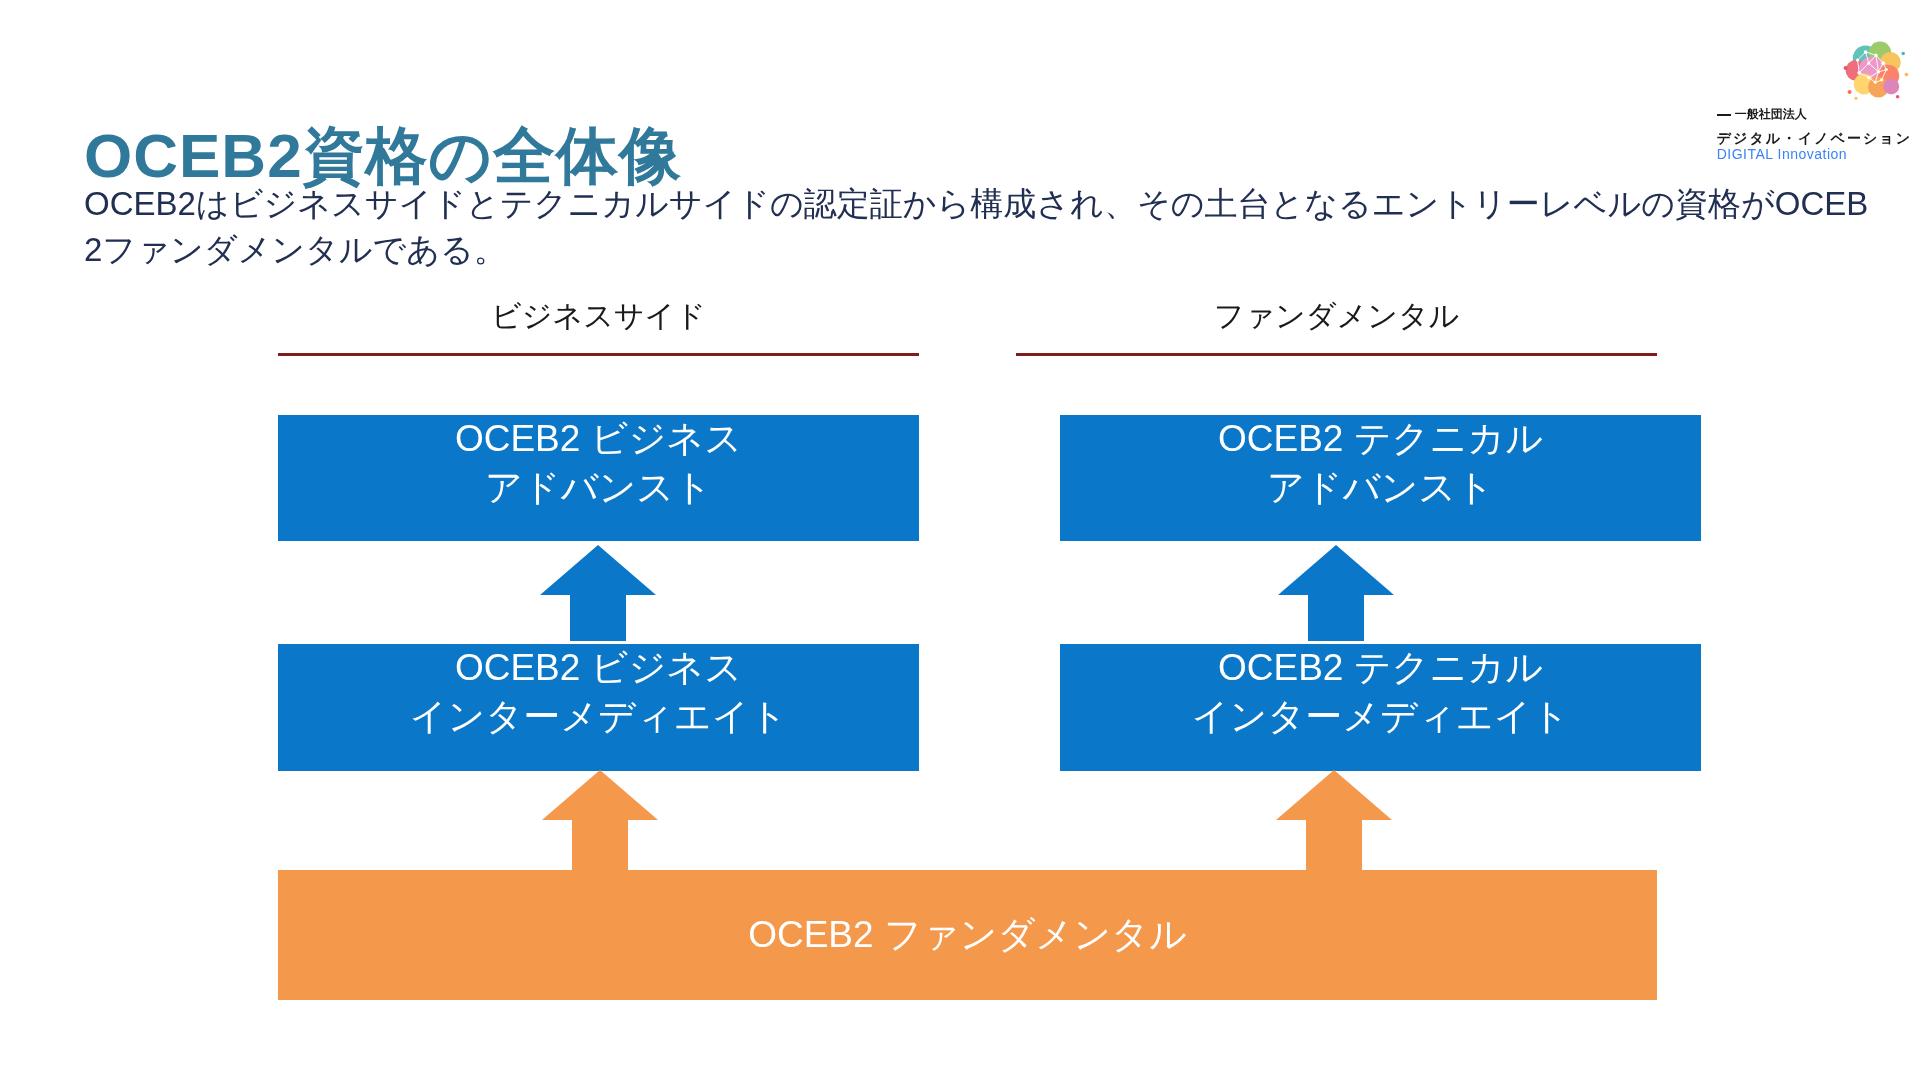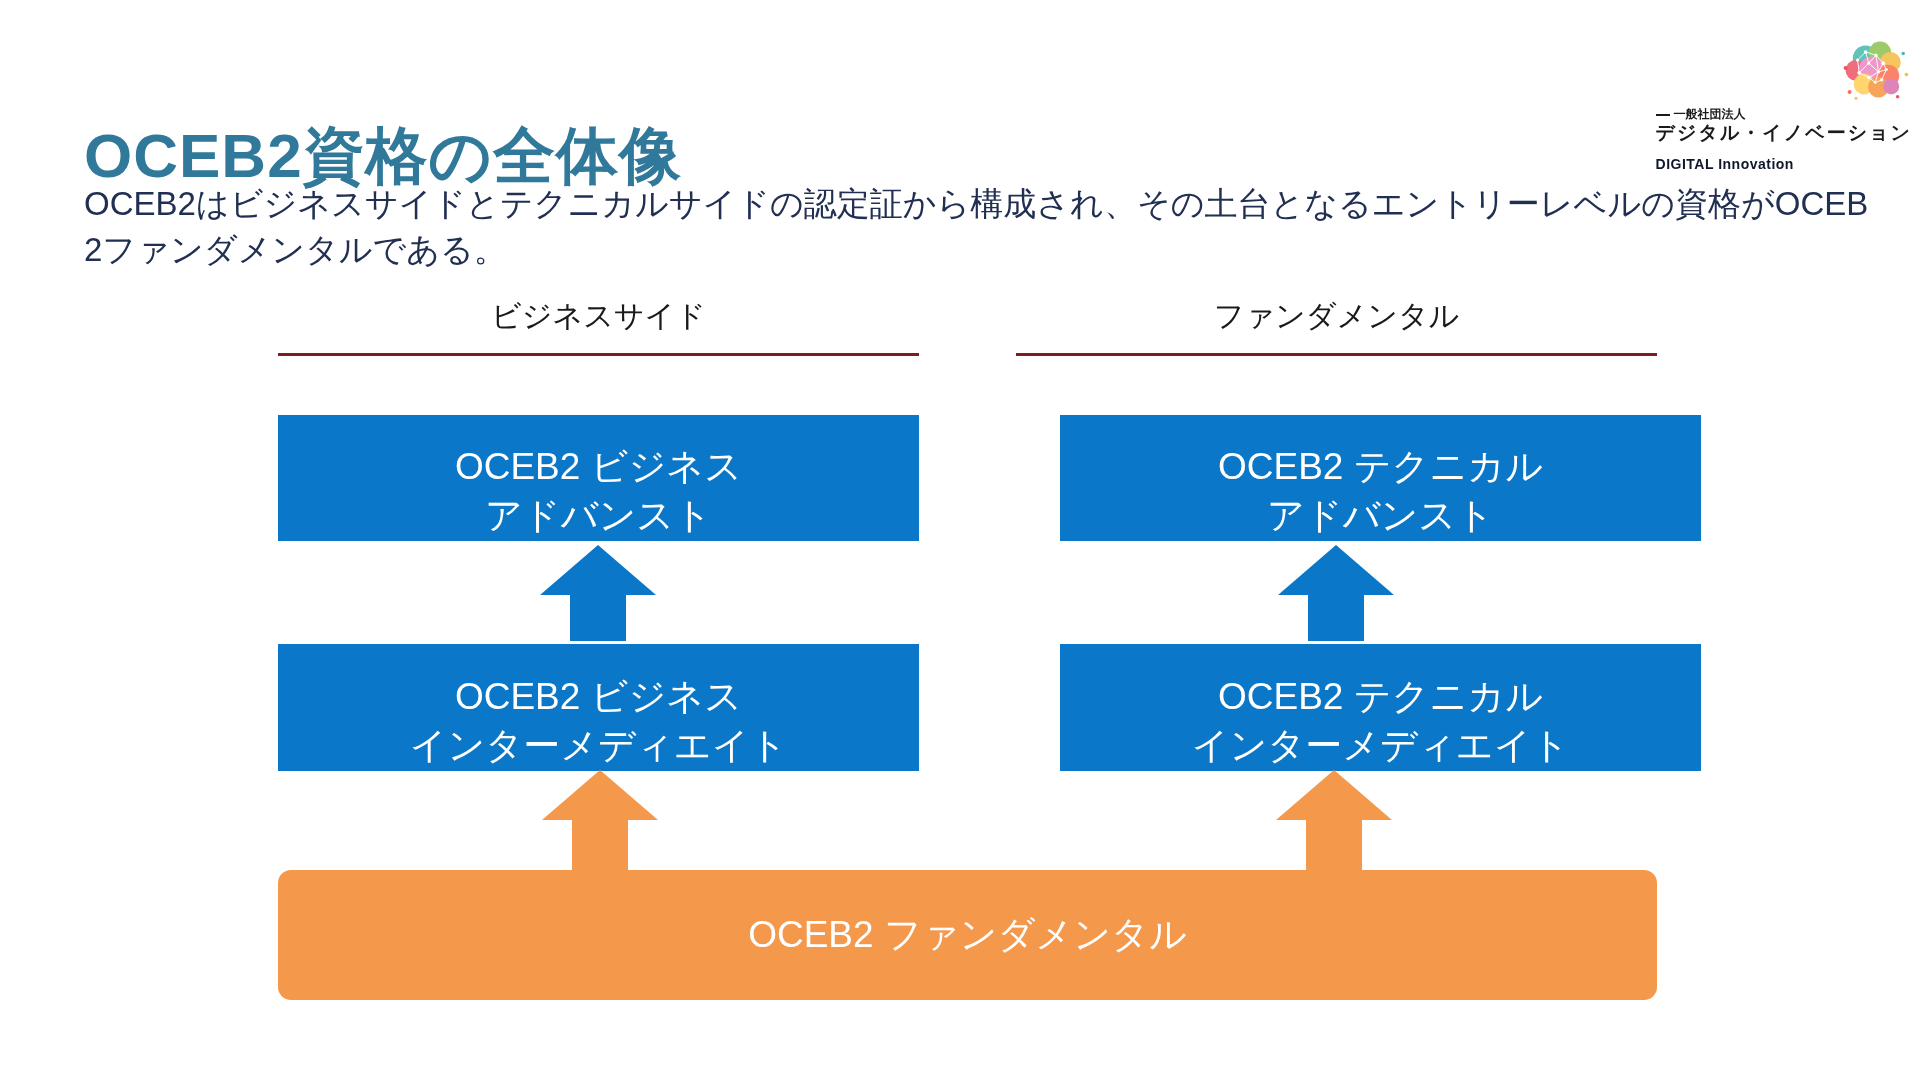--- a/index.html
+++ b/index.html
@@ -24,46 +24,45 @@
   
   .logo{
     position:absolute;left:1612px;top:36px;width:300px;height:72px;
     display:flex;align-items:flex-end;flex-direction:column;
   }
   .logo-icon{width:72px;height:72px;flex:0 0 auto;}
   .logo-text{margin-left:4px;line-height:1.15;}
   .logo-line1{display:flex;align-items:center;}
   .logo-dash{display:inline-block;width:14px;height:2px;background:#1a1a1a;margin-right:4px;}
   .logo-org-type{font-size:12px;font-weight:bold;color:#1a1a1a;}
-  .logo-org-ja{font-size:19px;font-weight:bold;color:#1a1a1a;letter-spacing:2px;white-space:nowrap;}
-  .logo-org-en{font-size:14px;font-weight:bold;color:#0f172a;letter-spacing:0.5px;margin-top:12px;}
+  .logo-org-ja{font-size:14px;font-weight:bold;color:#1a1a1a;letter-spacing:2px;white-space:nowrap;margin-top:8px;}
+  .logo-org-en{font-size:14px;font-weight:normal;color:#3b82f6;letter-spacing:0.5px;}
   
   .col-header{
     position:absolute;width:641px;height:60px;top:296px;
     text-align:center;font-size:30px;color:#1a1a1a;
     border-bottom:3px solid #7f1d1d;box-sizing:border-box;
   }
   .col-header.left{left:278px;}
   .col-header.right{left:1016px;}
   .cert-box{
     position:absolute;width:641px;
     background:#0b77c8;color:#ffffff;
-    display:flex;flex-direction:column;align-items:center;justify-content:flex-end;
+    display:flex;flex-direction:column;align-items:center;justify-content:flex-start;
     font-size:37px;line-height:1.32;text-align:center;
   }
   .cert-box.advanced{top:415px;height:126px;}
   .cert-box.intermediate{top:644px;height:127px;}
   .cert-box.col-left{left:278px;}
   .cert-box.col-right{left:1060px;}
   .foundation-box{
     position:absolute;left:278px;top:870px;width:1379px;height:130px;
     background:#f4984b;color:#ffffff;
     display:flex;align-items:center;justify-content:center;
     font-size:37px;
-    border-radius:13px;
   }
   .arrow{position:absolute;}
   .arrow svg{display:block;}
   .arrow.blue-left{left:540px;top:545px;}
   .arrow.blue-right{left:1278px;top:545px;}
   .arrow.orange-left{left:542px;top:770px;}
   .arrow.orange-right{left:1276px;top:770px;}
 </style>
 </head>
 <body>

